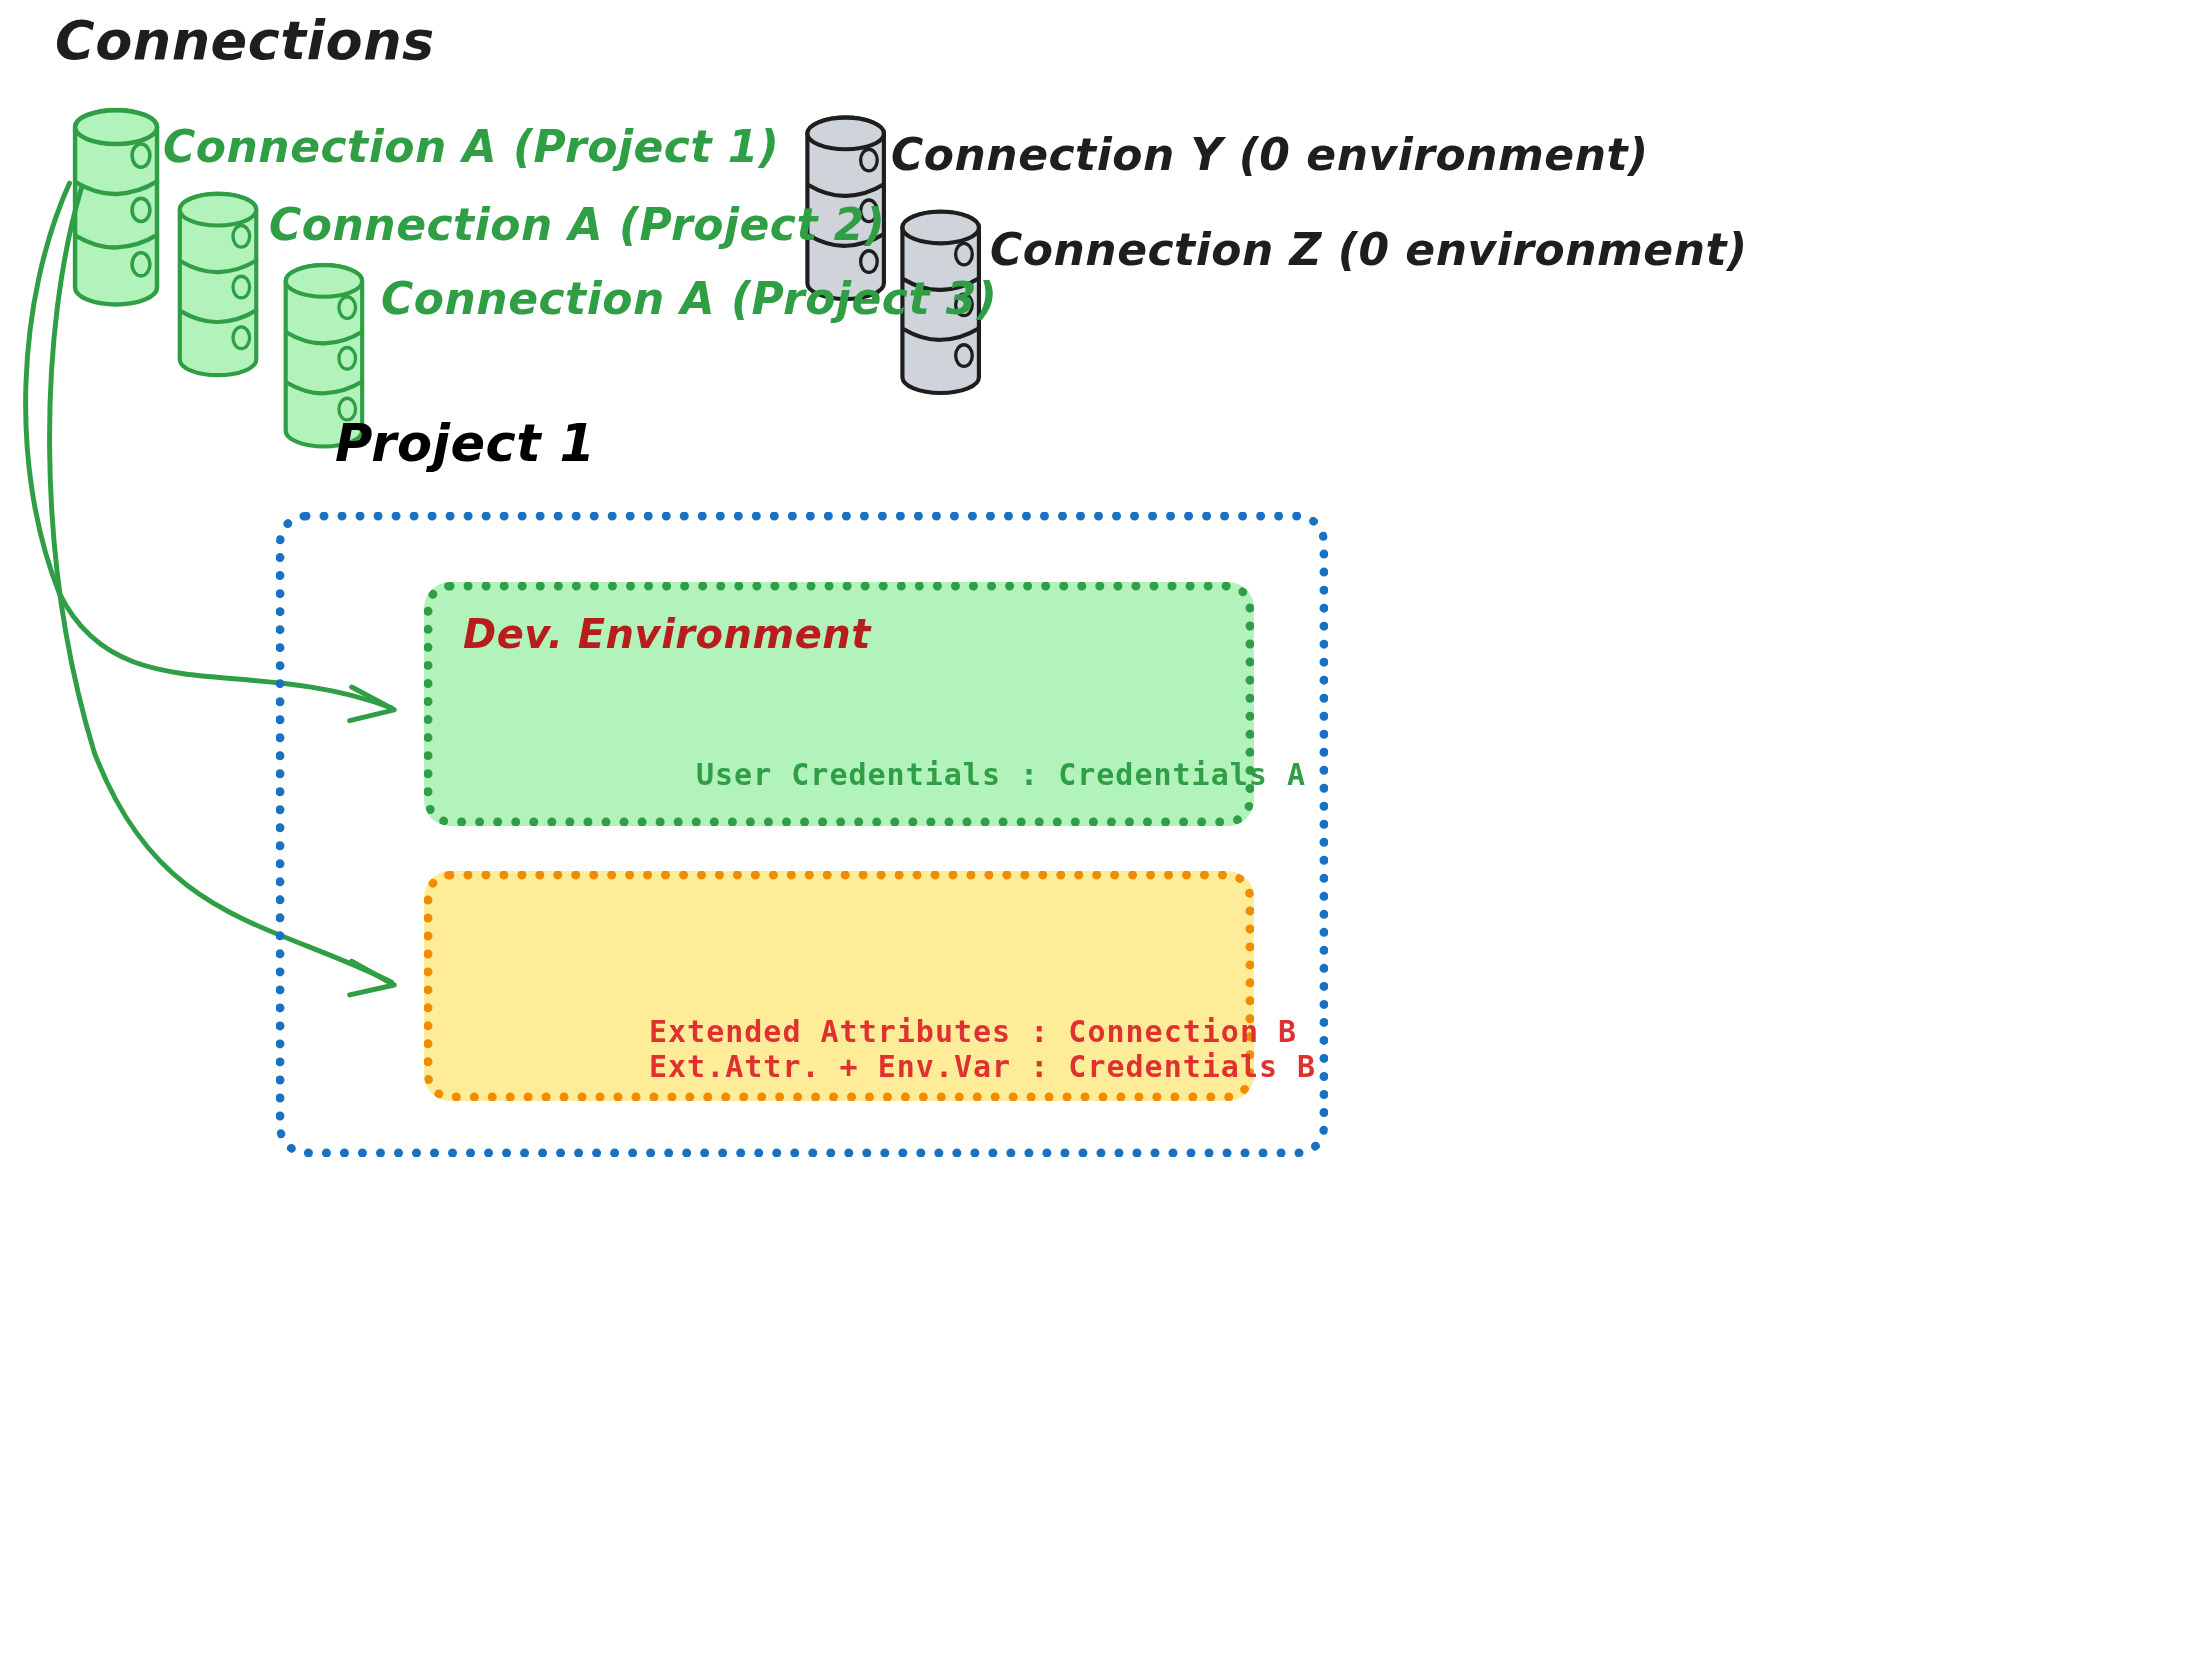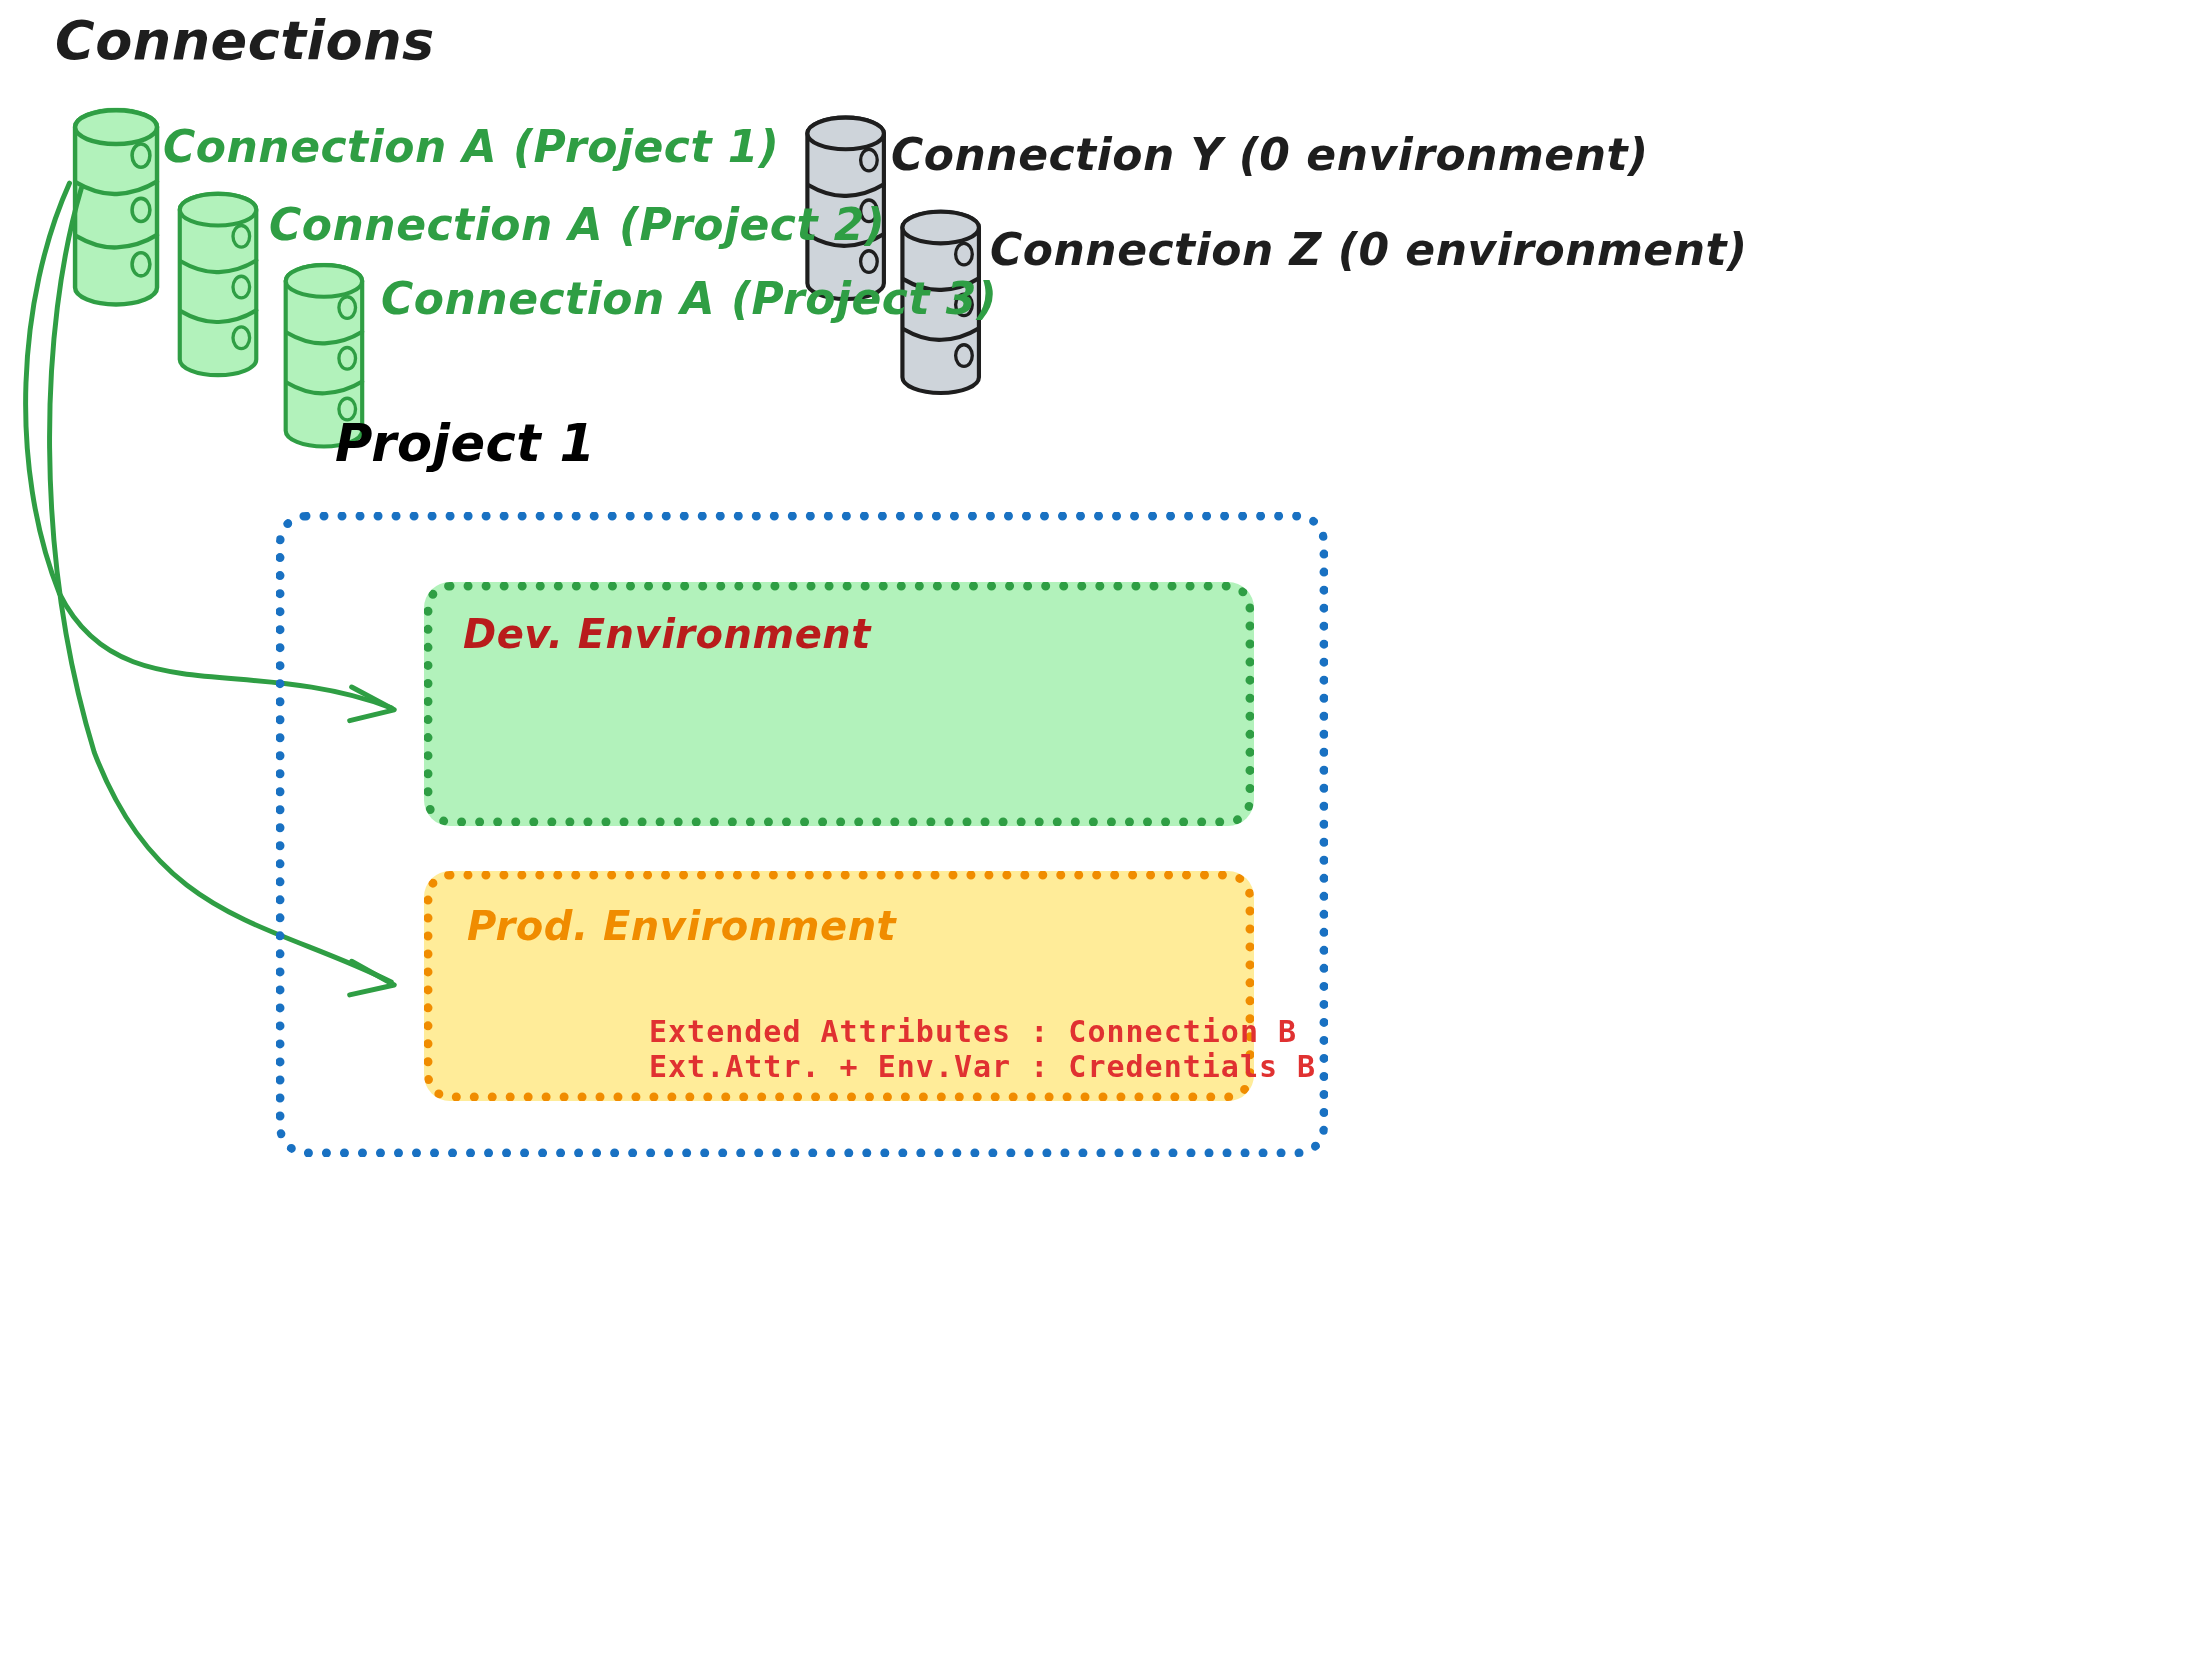--- a/index.html
+++ b/index.html
@@ -185,20 +185,20 @@
   <div class="txt hand conn-label-dark" id="label-conn-y">Connection Y (0 environment)</div>
 
   <div class="txt hand conn-label-dark" id="label-conn-z">Connection Z (0 environment)</div>
 
   <div class="txt hand" id="title-project1">Project 1</div>
 
   <div id="project-box"></div>
 
   <div class="env-box" id="dev-box"></div>
   <div class="txt hand env-title" id="dev-title">Dev. Environment</div>
+  <div class="txt mono env-line" id="dev-line-1">User Credentials : Credentials A</div>
 
   <div class="env-box" id="prod-box"></div>
-  <div class="txt hand env-title" id="prod-title">Prod. Environment</div>
   <div class="txt mono env-line" id="prod-line-2">Ext.Attr. + Env.Var : Credentials B</div>
   <div class="txt mono env-line" id="prod-line-1">Extended Attributes : Connection B</div>
 
 </div>
 
 
 </body></html>

